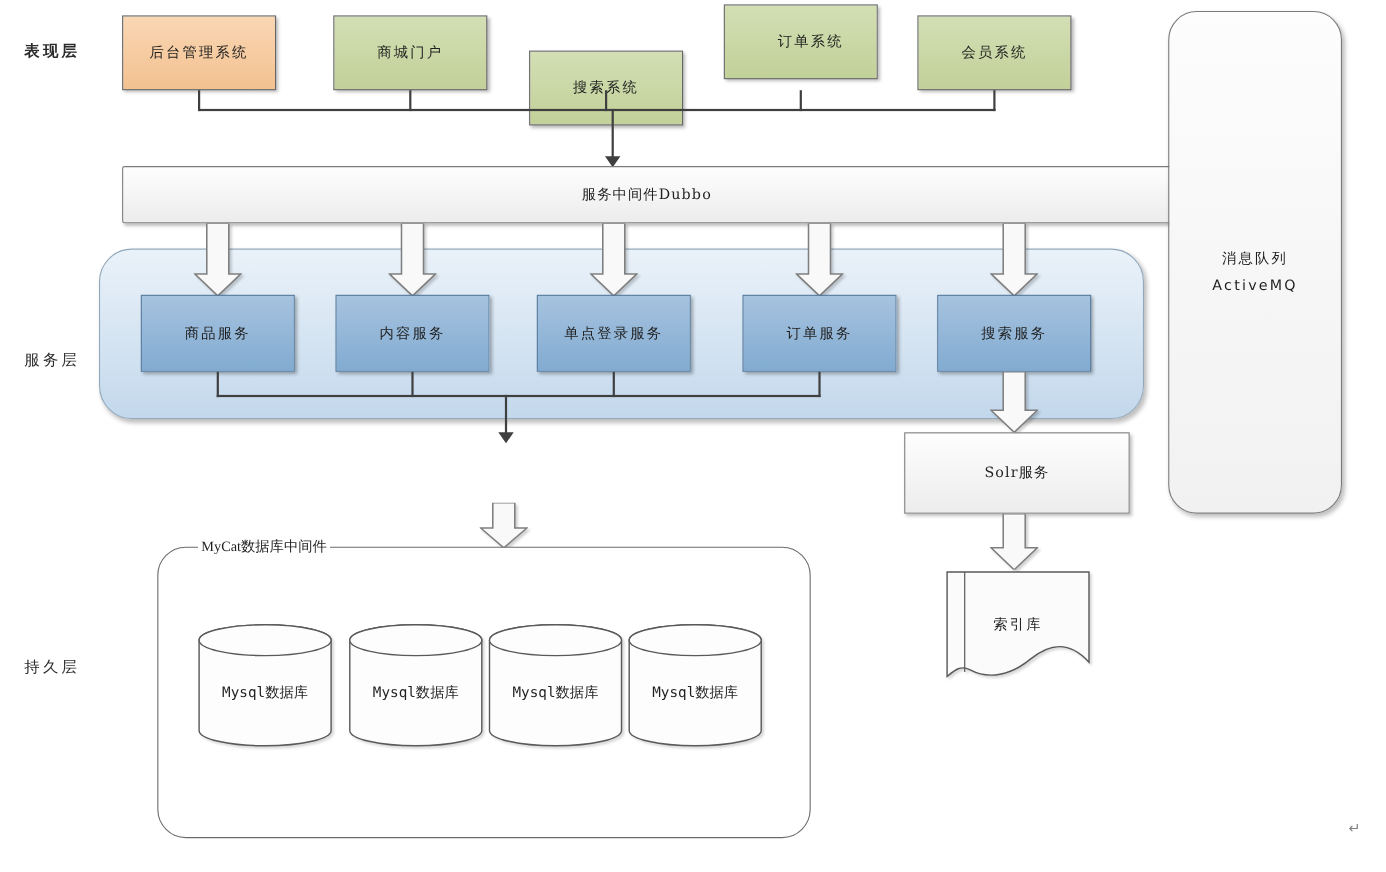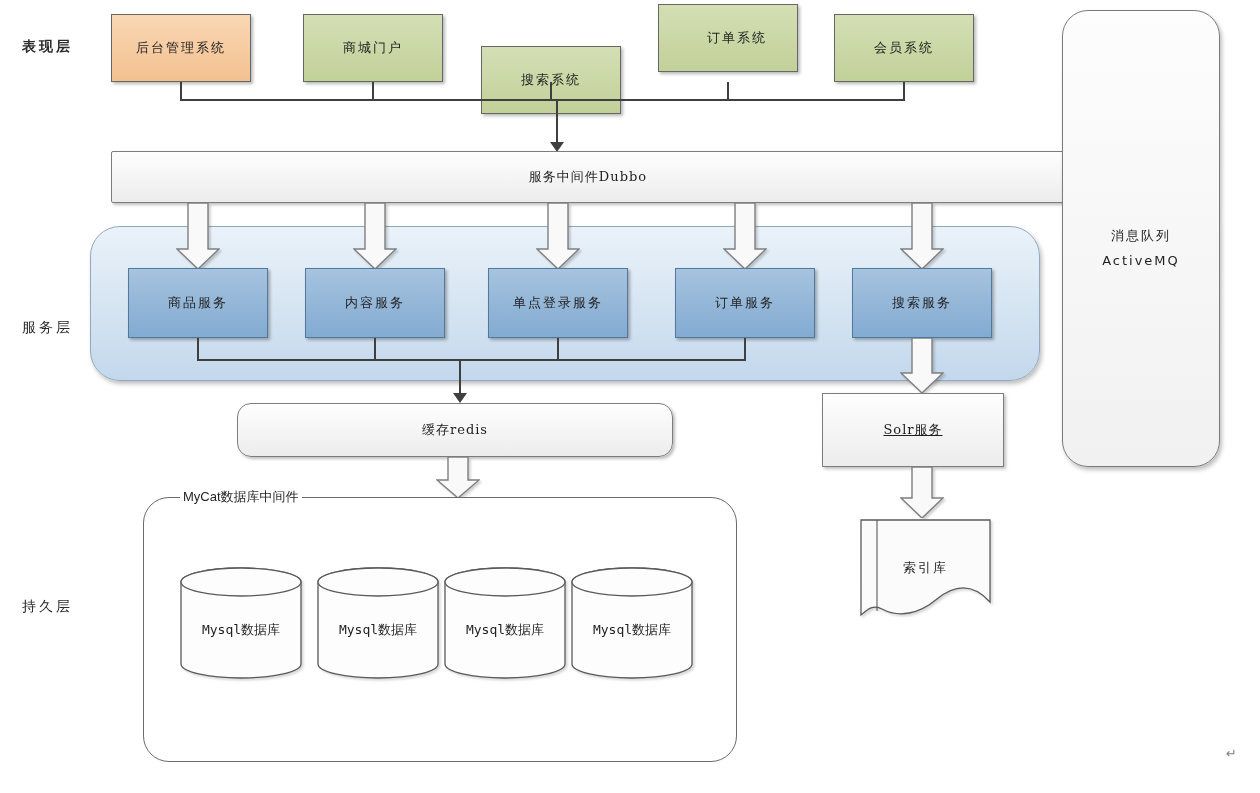--- a/index.html
+++ b/index.html
@@ -19,21 +19,21 @@
        font-size:13px;letter-spacing:1px;box-sizing:border-box;}
   .svc-container{border:1px solid #92a8bc;border-radius:30px;
        background:linear-gradient(#eaf2f9,#c3d8ec);box-shadow:2px 3px 4px rgba(0,0,0,.25);}
   .line{background:#3f3f3f;}
   .arrowhead-down{width:0;height:0;border-left:7px solid transparent;
        border-right:7px solid transparent;border-top:10px solid #3f3f3f;}
   .blockarrow{filter:drop-shadow(2px 2px 1px rgba(0,0,0,.18));}
   .blockarrow polygon{fill:#f9f9f9;stroke:#7f7f7f;stroke-width:1.4;}
   .mycat{border:1.5px solid #6b6b6b;border-radius:26px;background:#fff;}
   .mycat-label{position:absolute;top:-10px;left:36px;background:#fff;padding:0 3px;
-       font-family:Liberation Sans, sans-serif;font-size:13px;color:#1f1f1f;}
+       font-family:Liberation Serif, serif;font-size:13px;color:#1f1f1f;}
   .cyl path,.cyl ellipse{fill:#fdfdfd;stroke:#5a5a5a;stroke-width:1.3;}
   .cyl{filter:drop-shadow(2px 2px 1px rgba(0,0,0,.15));}
   .cyl-label{position:absolute;width:100%;text-align:center;top:55px;
        font-family:"DejaVu Sans Mono","Liberation Mono",monospace;font-size:13px;}
   .mixed{font-family:"DejaVu Sans","Liberation Sans",sans-serif;}
   .indexdb path{fill:#fbfbfb;stroke:#5a5a5a;stroke-width:1.3;}
   .indexdb line{stroke:#5a5a5a;stroke-width:1.1;}
   .mq{border:1px solid #7a7a7a;border-radius:26px;background:linear-gradient(#fdfdfd,#f1f1f1);
       box-shadow:2px 3px 4px rgba(0,0,0,.25);}
   .mq-text{position:absolute;width:100%;top:212px;text-align:center;font-size:13px;letter-spacing:2px;line-height:25px;}
@@ -92,33 +92,30 @@
   <div class="abs node sbox" style="left:852px;top:268px;">搜索服务</div>
 
   <div class="abs line" style="left:197px;top:338px;width:2px;height:23px;"></div>
   <div class="abs line" style="left:374px;top:338px;width:2px;height:23px;"></div>
   <div class="abs line" style="left:557px;top:338px;width:2px;height:23px;"></div>
   <div class="abs line" style="left:744px;top:338px;width:2px;height:23px;"></div>
   <div class="abs line" style="left:197px;top:359px;width:549px;height:2px;"></div>
   <div class="abs line" style="left:459px;top:359px;width:2px;height:36px;"></div>
   <div class="abs arrowhead-down" style="left:453px;top:393px;"></div>
 
-  <div class="abs bar" style="left:237px;top:403px;width:436px;height:54px;border-radius:14px;">
-    <span>缓存redis</span>
-  </div>
 
   <svg class="abs blockarrow" style="left:436px;top:457px;" width="44" height="41" viewBox="0 0 44 41">
       <polygon points="12,0 32,0 32,23 43,23 22,41 1,23 12,23"></polygon>
     </svg>
 
   <svg class="abs blockarrow" style="left:900px;top:338px;" width="44" height="55" viewBox="0 0 44 55">
       <polygon points="12,0 32,0 32,35 43,35 22,55 1,35 12,35"></polygon>
     </svg>
 
-  <div class="abs bar" style="left:822px;top:393px;width:182px;height:74px;text-decoration:underline;">
+  <div class="abs bar" style="left:822px;top:393px;width:205px;height:74px;">
     <span>Solr服务</span>
   </div>
 
   <svg class="abs blockarrow" style="left:900px;top:467px;" width="44" height="51" viewBox="0 0 44 51">
       <polygon points="12,0 32,0 32,31 43,31 22,51 1,31 12,31"></polygon>
     </svg>
 
   <div class="abs" style="left:858px;top:517px;width:135px;height:112px;">
     <svg class="indexdb" width="135" height="112" viewBox="0 0 135 112" style="filter:drop-shadow(2px 2px 1px rgba(0,0,0,.15));">
       <path d="M3,3 L132,3 L132,85 C113,64 95,69 79,82 C61,97 41,101 24,92 C15,87 9,93 3,98 Z"></path>

